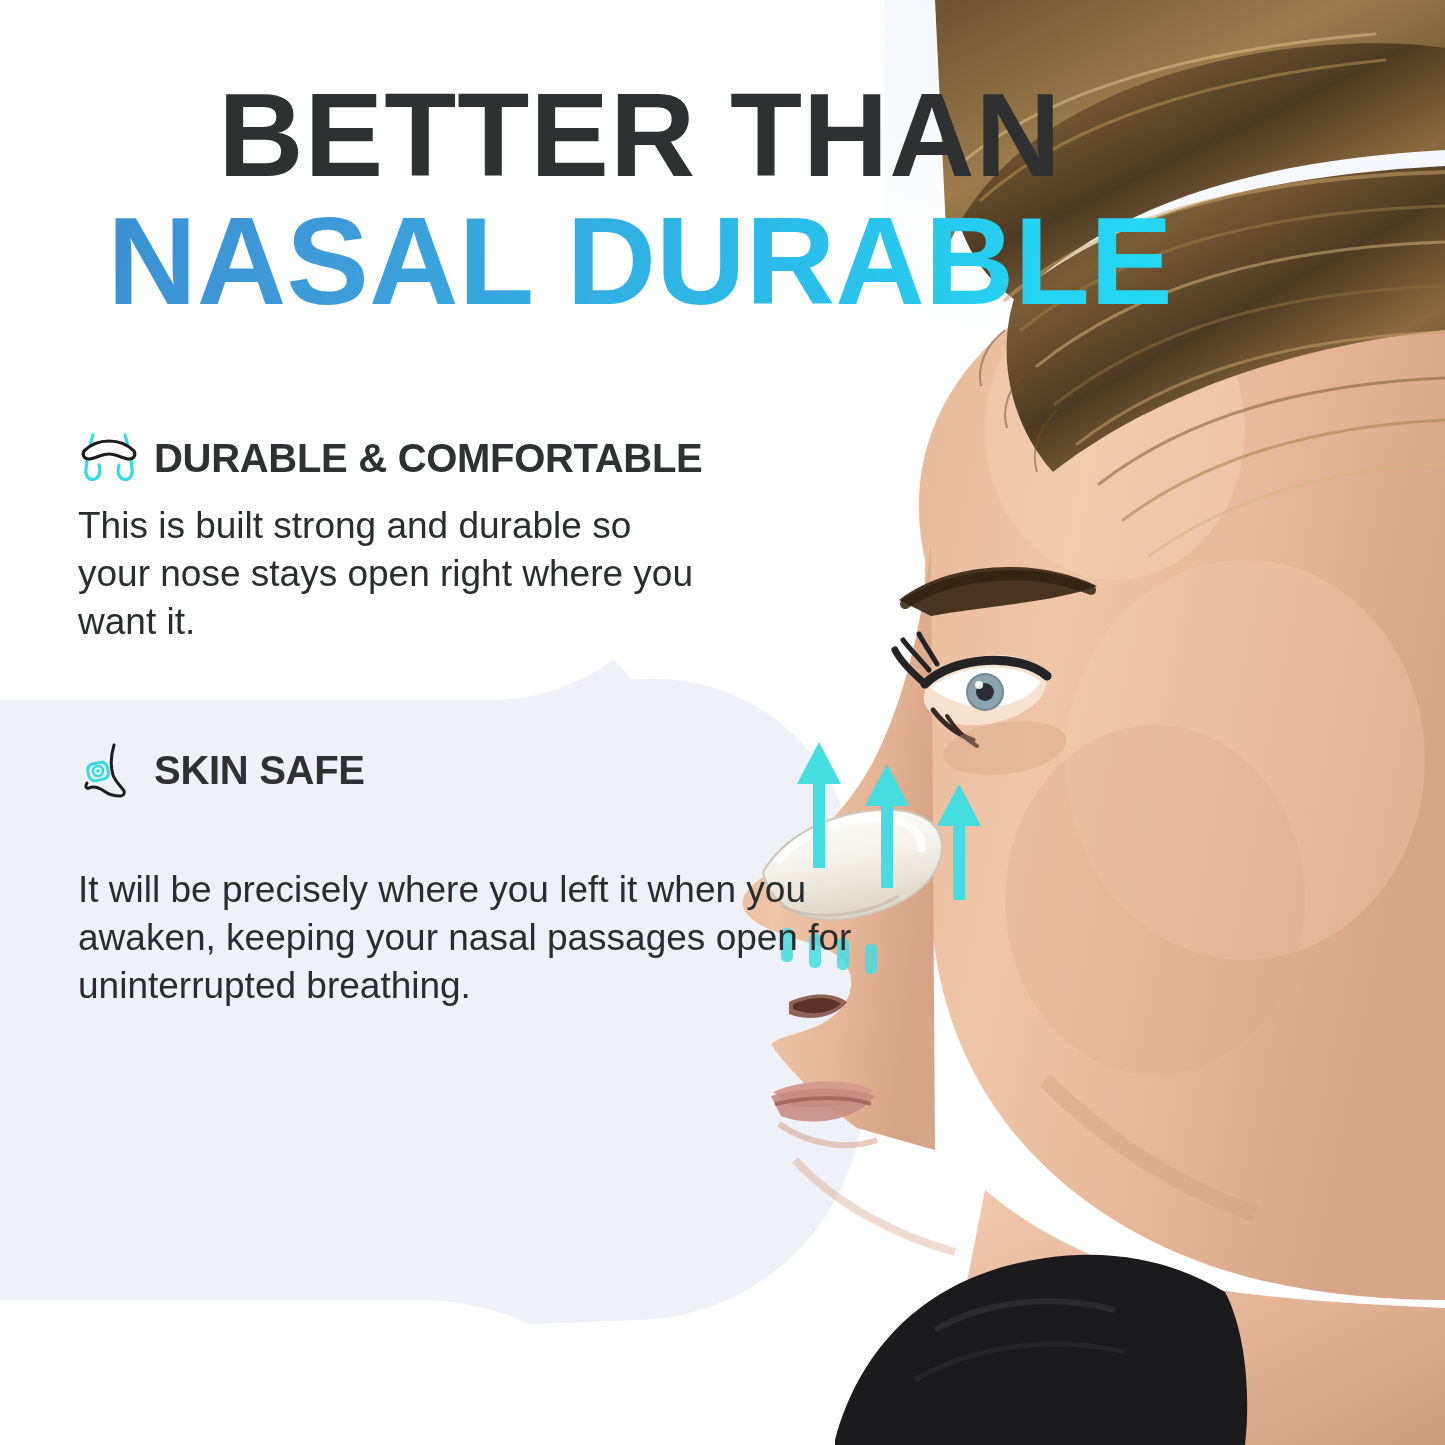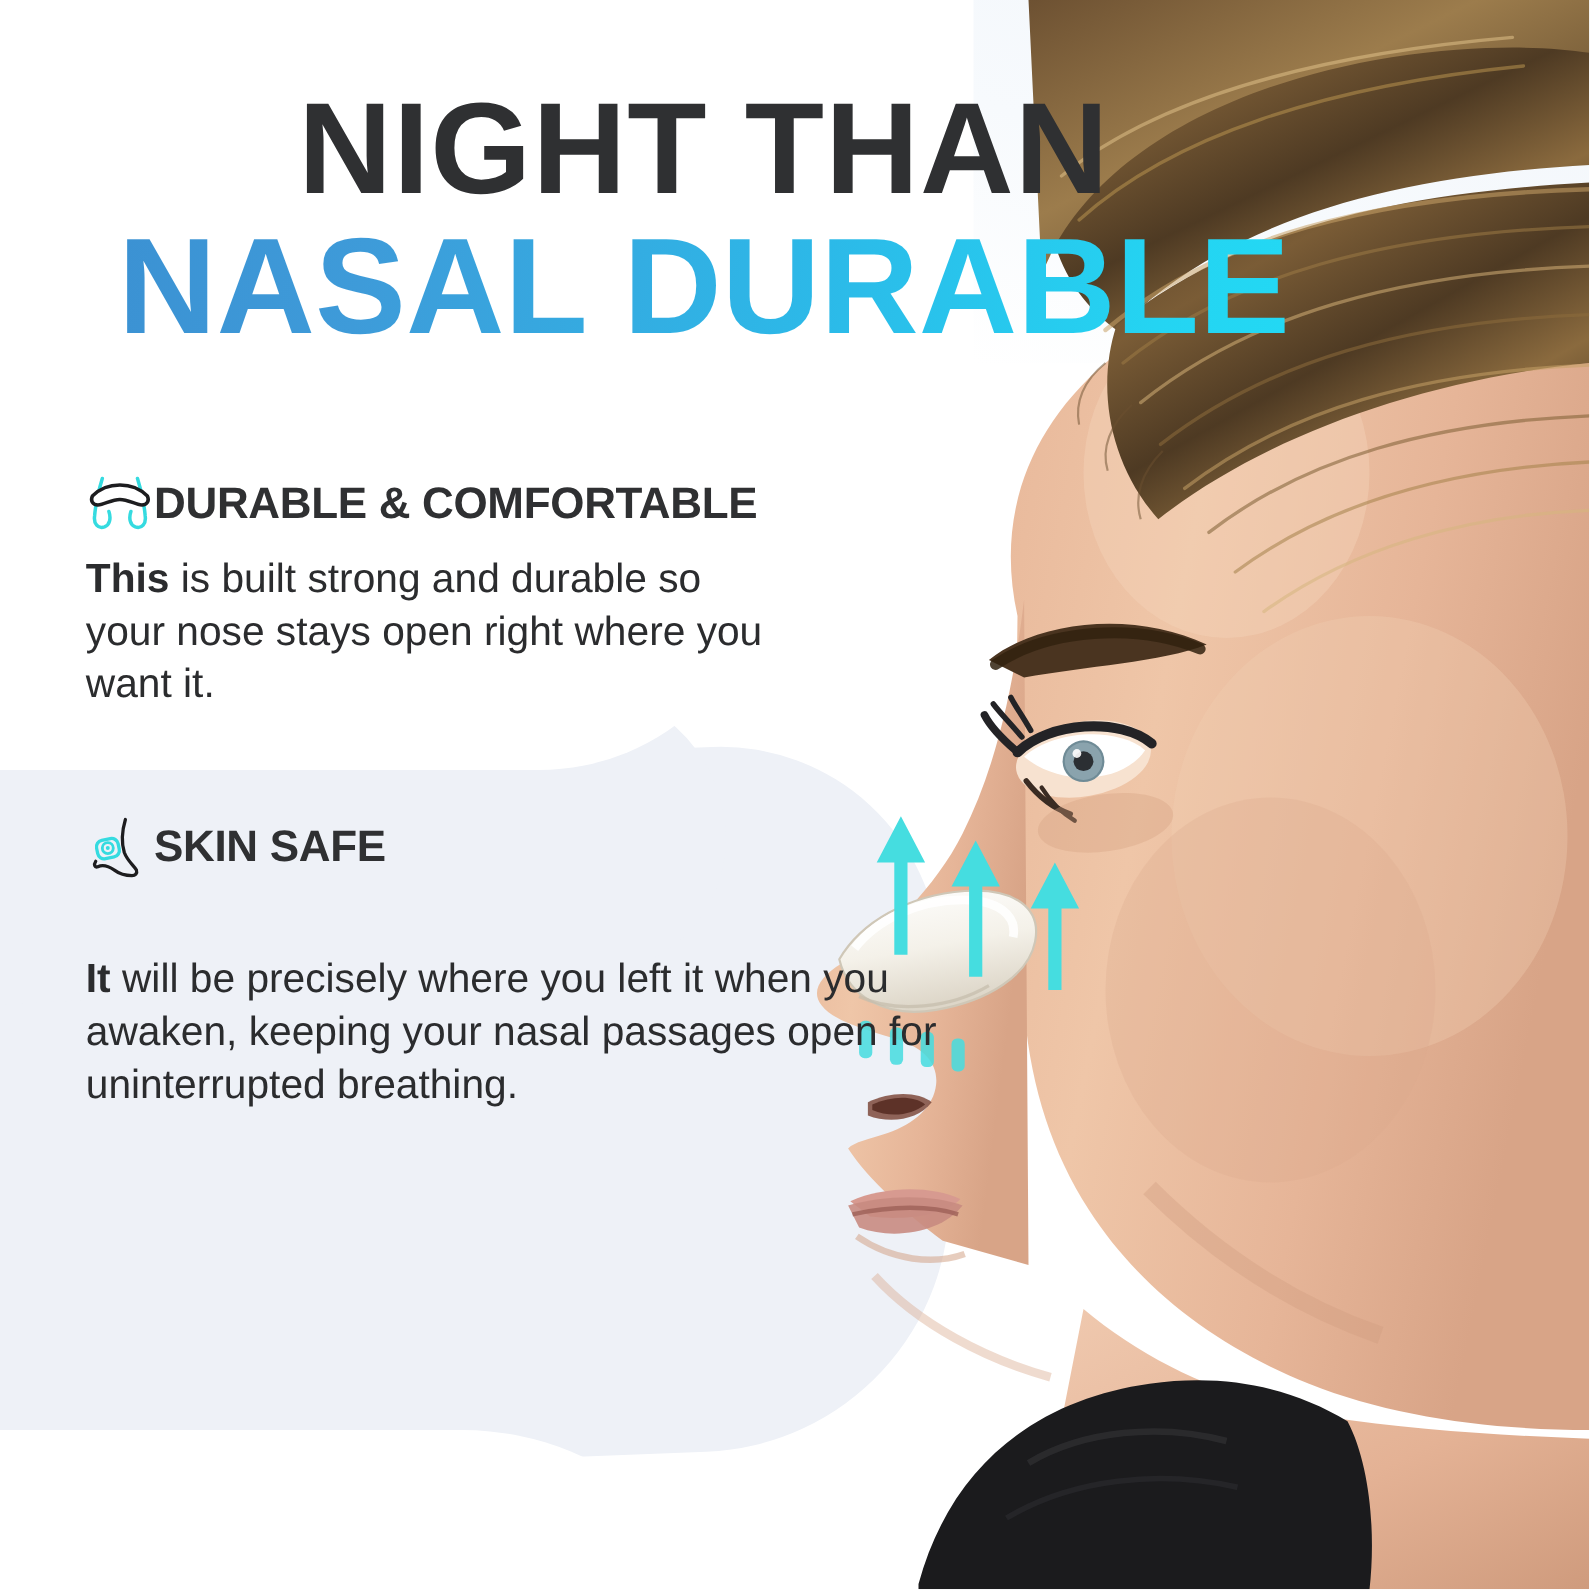--- a/index.html
+++ b/index.html
@@ -60,26 +60,26 @@
     -webkit-background-clip:text; background-clip:text;
     -webkit-text-fill-color:transparent; color:transparent;
     padding-top:4px;
   }
 
   
   .features { position:absolute; left:78px; top:430px; width:830px; z-index:30; }
   .feature { margin-bottom:10px; }
   .f1 { margin-bottom:96px; }
   .f2 { margin-bottom:68px;text-align:center; }
-  .frow { display:flex; align-items:center; margin-bottom:16px; }
+  .frow { display:flex; align-items:center; gap:14px; margin-bottom:16px; }
   .ficon { width:62px; height:56px; flex:0 0 auto; display:flex; align-items:center; justify-content:center; }
   .ftitle { font-size:40px; font-weight:bold; color:#2f3032; letter-spacing:-0.3px; white-space:nowrap; }
   .fbody { font-size:37px; line-height:1.30; color:#2b2c2e; max-width:620px; }
   .fbody.wide { max-width:830px; }
-  .fbody b { font-weight:bold; }
+  .fbody b { font-weight:normal; }
 </style>
 </head>
 <body>
 
 <div class="canvas">
 
   <div class="bg-top-right"></div>
   <div class="panel-soft"></div>
   <div class="panel-soft2"></div>
   <div class="panel-white-notch"></div>
@@ -219,21 +219,21 @@
 
         <path d="M150 1440 C180 1330 260 1272 360 1258 C430 1248 490 1262 540 1292
                  C560 1330 566 1392 560 1445 L150 1445 Z" fill="#1b1b1d"></path>
         <path d="M250 1330 C300 1300 370 1294 430 1310" stroke="#2e2e31" stroke-width="6" fill="none" opacity="0.8"></path>
         <path d="M230 1380 C290 1344 370 1336 440 1352" stroke="#2a2a2d" stroke-width="5" fill="none" opacity="0.7"></path>
       </g>
     </svg>
   </div>
 
   <div class="headline">
-    <div class="hl-1">NIGHT THAN</div>
+    <div class="hl-1">BETTER THAN</div>
     <div class="hl-2">NASAL DURABLE</div>
   </div>
 
   <div class="features">
 
     <div class="feature f1">
       <div class="frow">
         <span class="ficon">
           <svg width="60" height="54" viewBox="0 0 60 54">
             <path d="M14 4 C11 14 8 26 7 38 C6 45 10 50 16 48 C21 46 22 40 20 34" stroke="#35dbe0" stroke-width="3.2" fill="none" stroke-linecap="round"></path>

